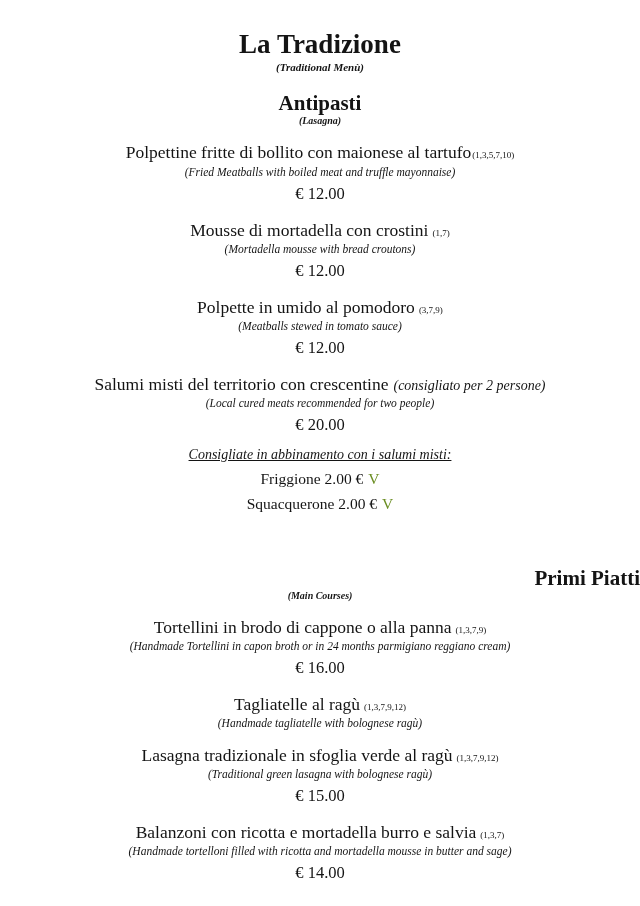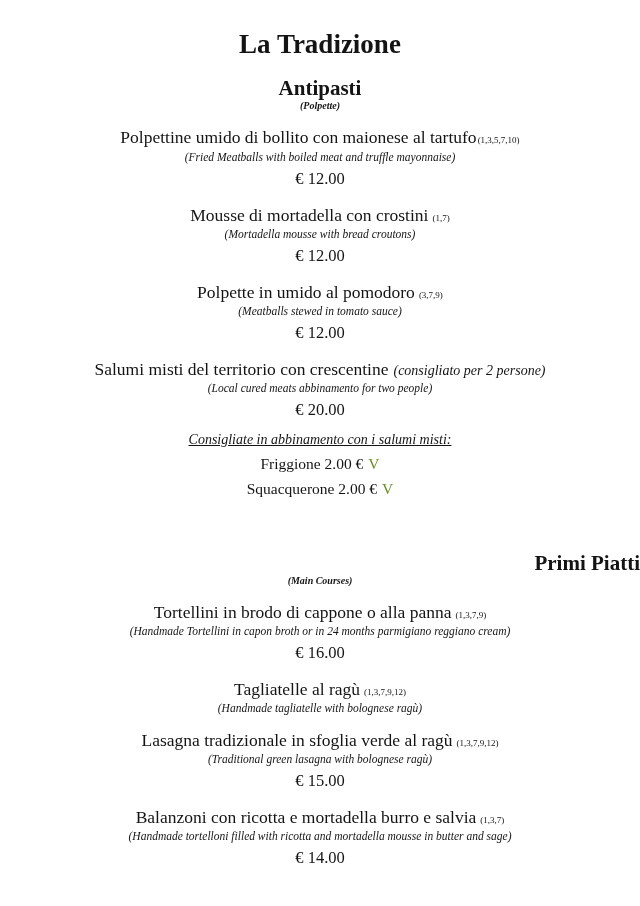--- a/index.html
+++ b/index.html
@@ -85,28 +85,29 @@
     color: #6b8e23; 
     margin-left: 5px;
   }
 </style>
 </head>
 <body>
 
 <div class="menu-page">
 
   <div class="page-title">La Tradizione</div>
+  <div class="page-subtitle">(Traditional Menù)</div>
 
   <div class="section">
     <div class="section-title first">Antipasti</div>
-    <div class="section-subtitle">(Polpette)</div>
+    <div class="section-subtitle">(Lasagna)</div>
 
     <div class="item">
       <div class="item-title-line">
-        <span class="item-title">Polpettine umido di bollito con maionese al tartufo</span><span class="allergens">(1,3,5,7,10)</span>
+        <span class="item-title">Polpettine fritte di bollito con maionese al tartufo</span><span class="allergens">(1,3,5,7,10)</span>
       </div>
       <div class="desc-en">(Fried Meatballs with boiled meat and truffle mayonnaise)</div>
       <div class="price">€ 12.00</div>
     </div>
 
     <div class="item">
       <div class="item-title-line">
         <span class="item-title">Mousse di mortadella con crostini</span><span class="allergens spaced">(1,7)</span>
       </div>
       <div class="desc-en">(Mortadella mousse with bread croutons)</div>
@@ -118,21 +119,21 @@
         <span class="item-title">Polpette in umido al pomodoro</span><span class="allergens spaced">(3,7,9)</span>
       </div>
       <div class="desc-en">(Meatballs stewed in tomato sauce)</div>
       <div class="price">€ 12.00</div>
     </div>
 
     <div class="item">
       <div class="item-title-line">
         <span class="item-title">Salumi misti del territorio con crescentine</span><span class="item-note">(consigliato per 2 persone)</span>
       </div>
-      <div class="desc-en">(Local cured meats abbinamento for two people)</div>
+      <div class="desc-en">(Local cured meats recommended for two people)</div>
       <div class="price">€ 20.00</div>
     </div>
 
     <div class="pairing-heading">Consigliate in abbinamento con i salumi misti:</div>
     <div class="pairing-line">
       <span>Friggione 2.00 €</span><span class="vegan-mark">V</span>
     </div>
     <div class="pairing-line">
       <span>Squacquerone 2.00 €</span><span class="vegan-mark">V</span>
     </div>

